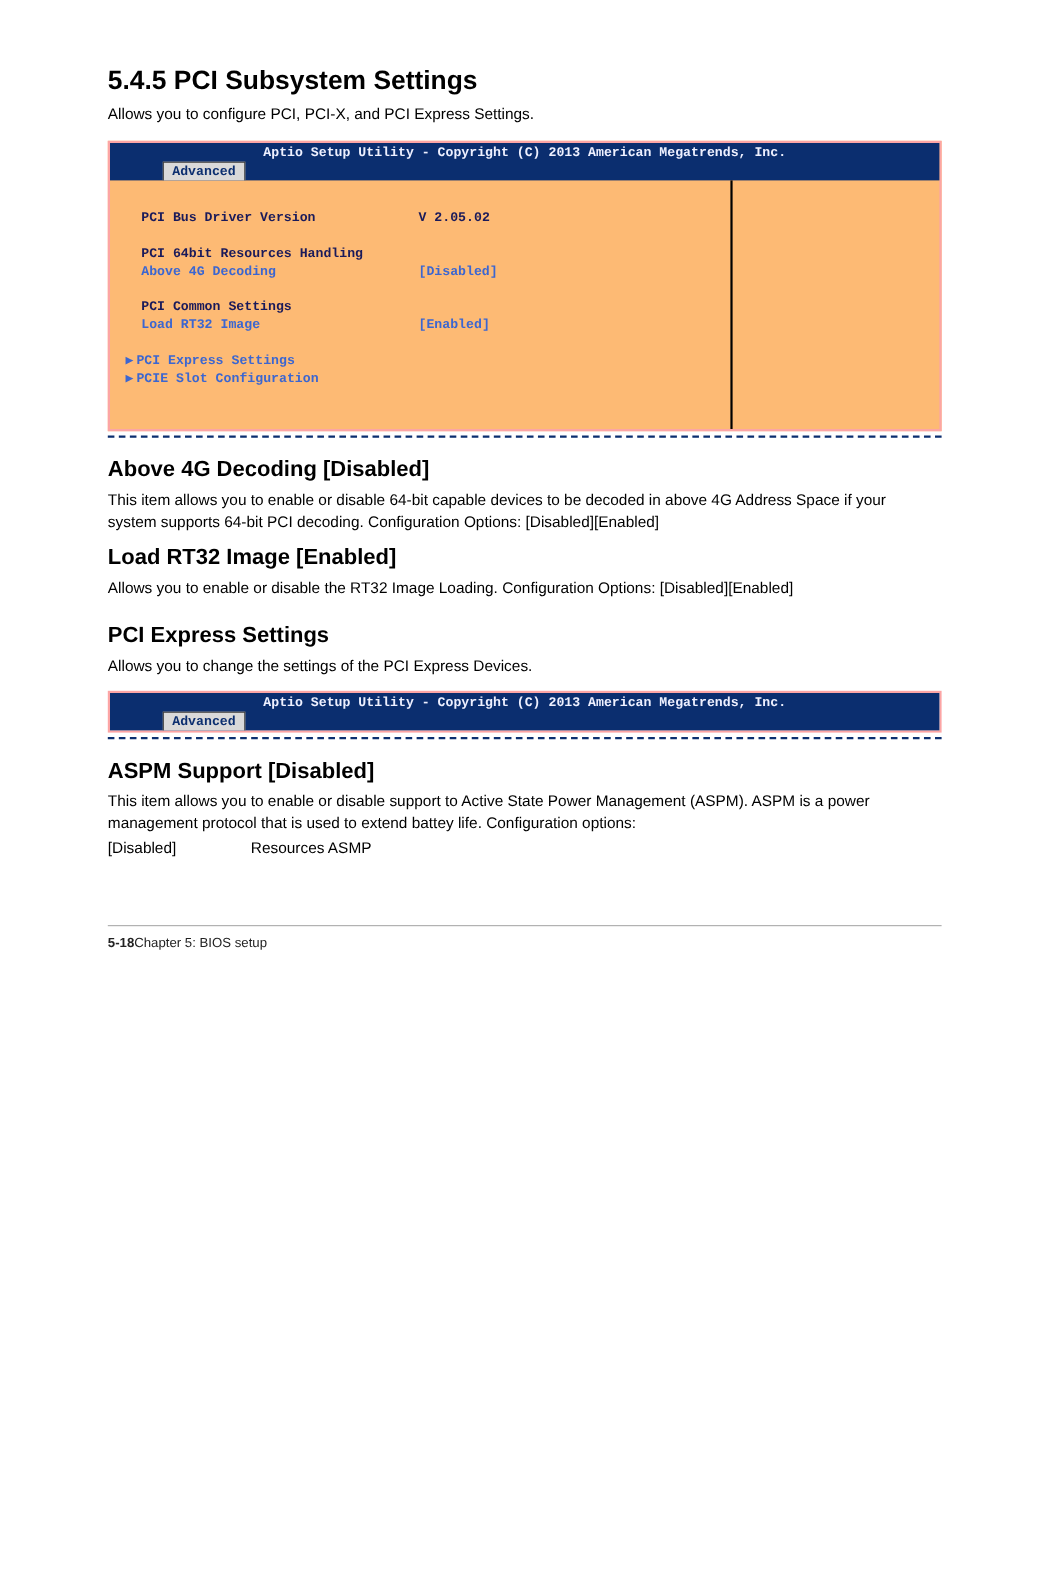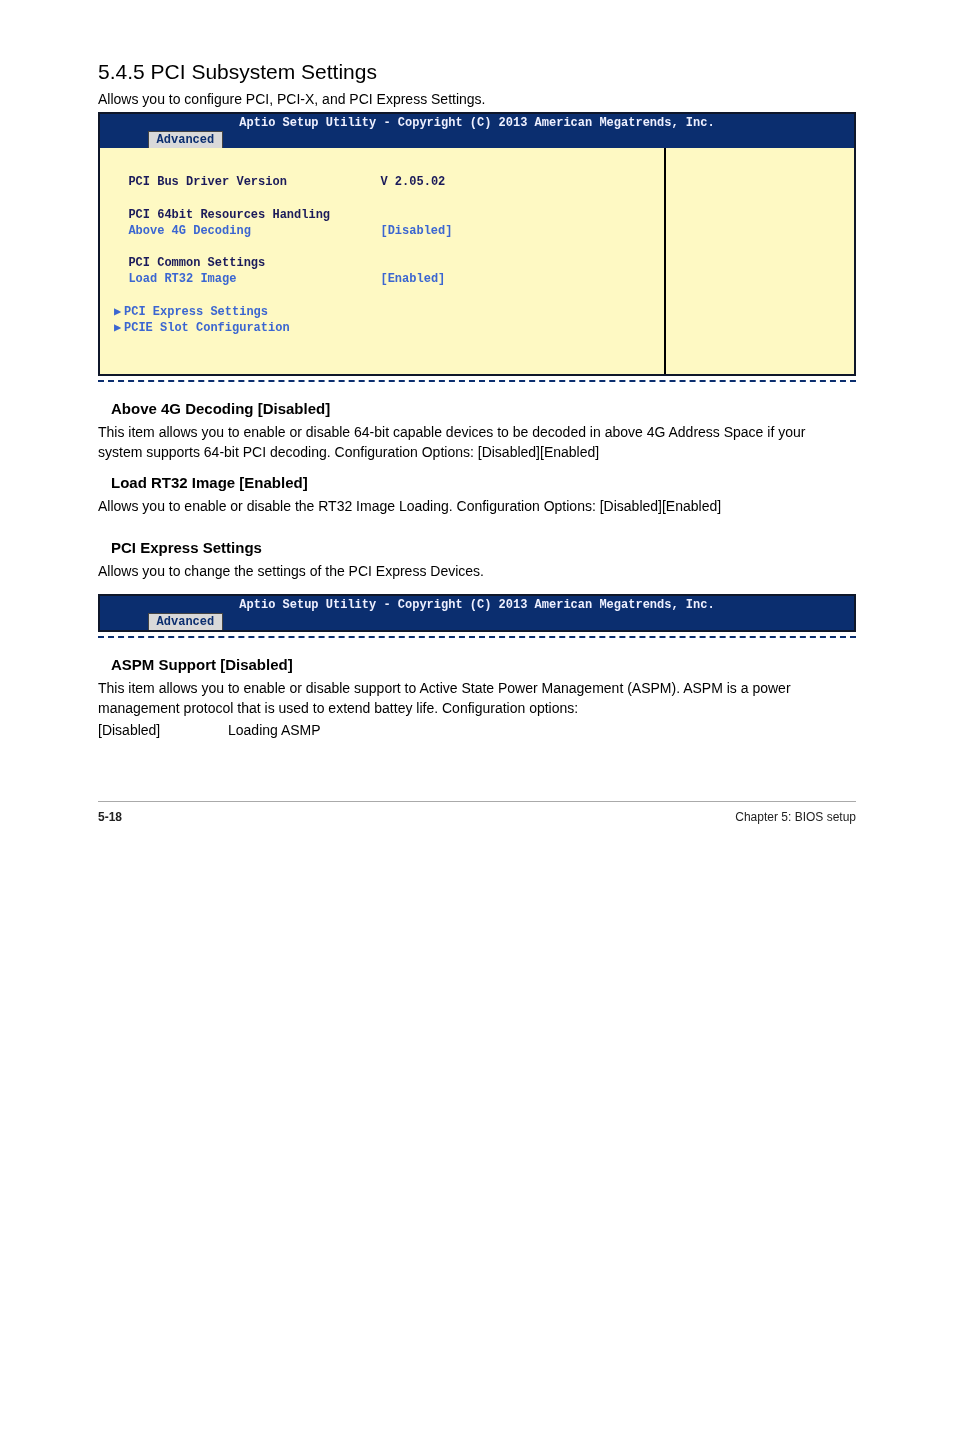--- a/index.html
+++ b/index.html
@@ -5,33 +5,33 @@
   * { box-sizing: border-box; }
   body {
     margin: 0;
     padding: 60px 98px 40px 98px;
     font-family: Arial, Helvetica, sans-serif;
     color: #000;
     background: #fff;
     width: 954px;
   }
   h2.section-title {
-    font-size: 21px;
-    font-weight: normal;
+    font-size: 24px;
+    font-weight: bold;
     margin: 0 0 6px 0;
   }
   p.section-desc {
     font-size: 14px;
-    margin: 0 0 2px 0;
+    margin: 0 0 14px 0;
     line-height: 1.4;
   }
   .bios-shell {
-    border: 2px solid #0f172a;
+    border: 2px solid #fca5a5;
     margin: 0 0 4px 0;
-    background: #fef9c3;
+    background: #fdba74;
     font-family: "Courier New", Courier, monospace;
     font-size: 12px;
     font-weight: bold;
     line-height: 1.35;
   }
   .bios-header {
     background: #0b2e6f;
     color: #eef0ff;
     padding: 1px 0 0 0;
   }
@@ -70,41 +70,40 @@
   }
   .bios-info { color: #1a1a5a; }
   .bios-sel  { color: #3b66d1; }
   .arrow { color: #3b66d1; display: inline-block; width: 10px; }
   .dashed-rule {
     height: 0;
     border-top: 2px dashed #0b2e6f;
     margin: 0 0 18px 0;
   }
   h3.sub-heading {
-    font-size: 15px;
+    font-size: 20px;
     font-weight: bold;
-    margin: 0 0 6px 13px;
+    margin: 0 0 6px 0;
   }
   p.sub-body {
     font-size: 14px;
     margin: 0 16px 12px 0;
     line-height: 1.4;
   }
   .opts-table {
     font-size: 14px;
     line-height: 1.5;
     margin-bottom: 40px;
   }
   .opts-row { display: flex; }
   .opts-key { width: 130px; }
   .footer {
     border-top: 1px solid #aaa;
     padding-top: 8px;
     display: flex;
-    justify-content: space-between;
     font-size: 12px;
     color: #222;
     margin-top: 60px;
   }
 </style>
 </head>
 <body>
 
 <h2 class="section-title">5.4.5 PCI Subsystem Settings</h2>
 <p class="section-desc">Allows you to configure PCI, PCI-X, and PCI Express Settings.</p>
@@ -159,20 +158,20 @@
     <div class="bios-right"></div>
   </div>
 </div>
 <div class="dashed-rule"></div>
 
 <h3 class="sub-heading">ASPM Support [Disabled]</h3>
 <p class="sub-body" style="margin-bottom:2px">This item allows you to enable or disable support to Active State Power Management (ASPM). ASPM is a power management protocol that is used to extend battey life. Configuration options:</p>
 <div class="opts-table">
   <div class="opts-row">
     <div class="opts-key">[Disabled]</div>
-    <div>Loading ASMP</div>
+    <div>Resources ASMP</div>
   </div>
 </div>
 
 <div class="footer">
   <span style="font-weight:bold">5-18</span>
   <span>Chapter 5: BIOS setup</span>
 </div>
 
 </body></html>

